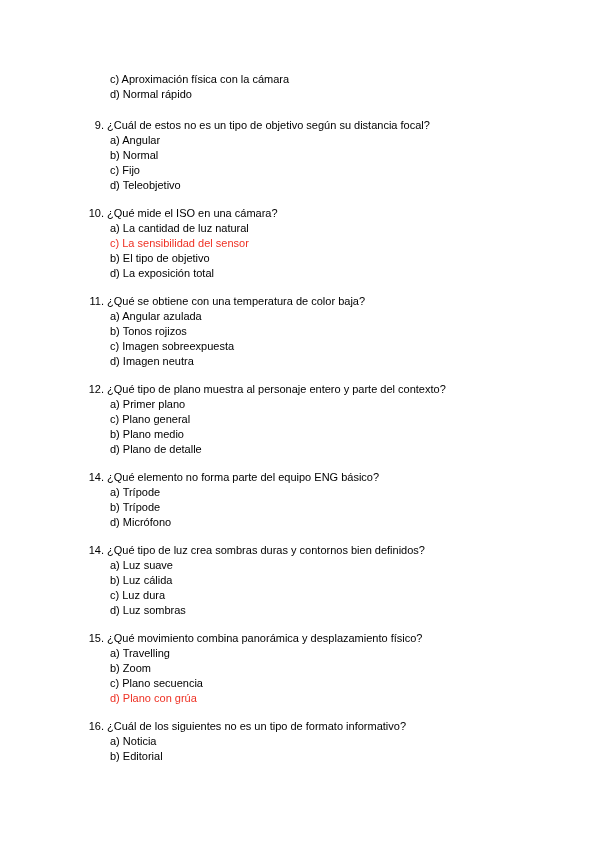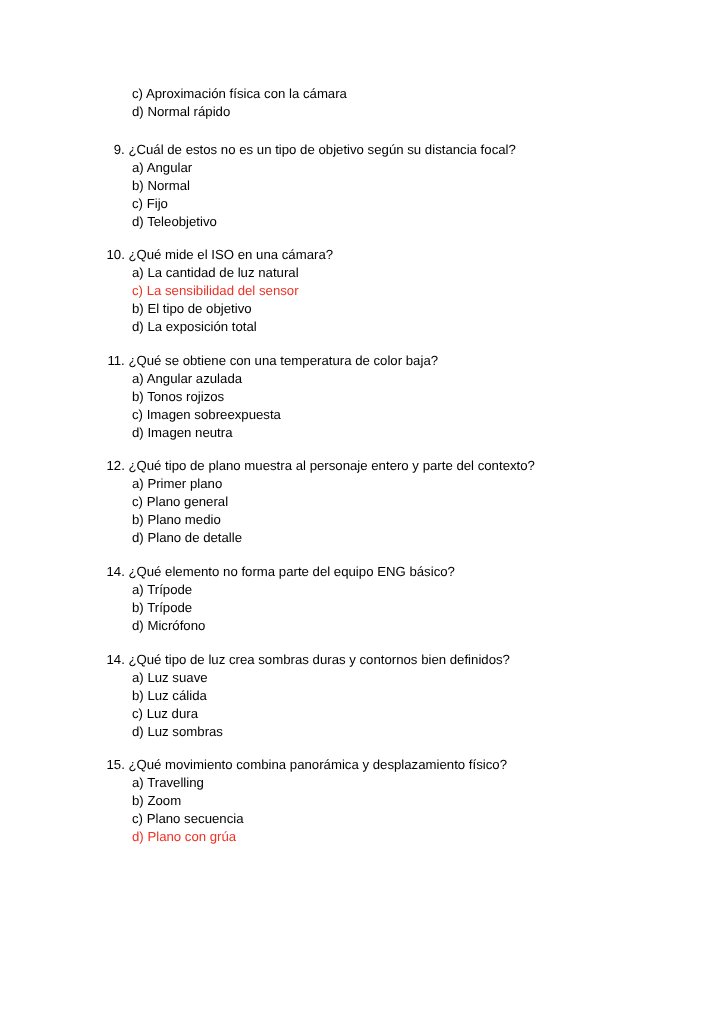--- a/index.html
+++ b/index.html
@@ -109,14 +109,22 @@
     <div class="q-line">
       <span class="q-num">15.</span>
       <span class="q-text">¿Qué movimiento combina panorámica y desplazamiento físico?</span>
     </div>
     <div class="opt" data-style="normal">a) Travelling</div>
     <div class="opt" data-style="normal">b) Zoom</div>
     <div class="opt" data-style="bold">c) Plano secuencia</div>
     <div class="opt" data-style="red">d) Plano con grúa</div>
   </div>
 
+  <div class="block">
+    <div class="q-line">
+      <span class="q-num">16.</span>
+      <span class="q-text">¿Cuál de los siguientes no es un tipo de formato informativo?</span>
+    </div>
+    <div class="opt" data-style="normal">a) Noticia</div>
+    <div class="opt" data-style="normal">b) Editorial</div>
+  </div>
 
 </div>
 
 </body></html>

